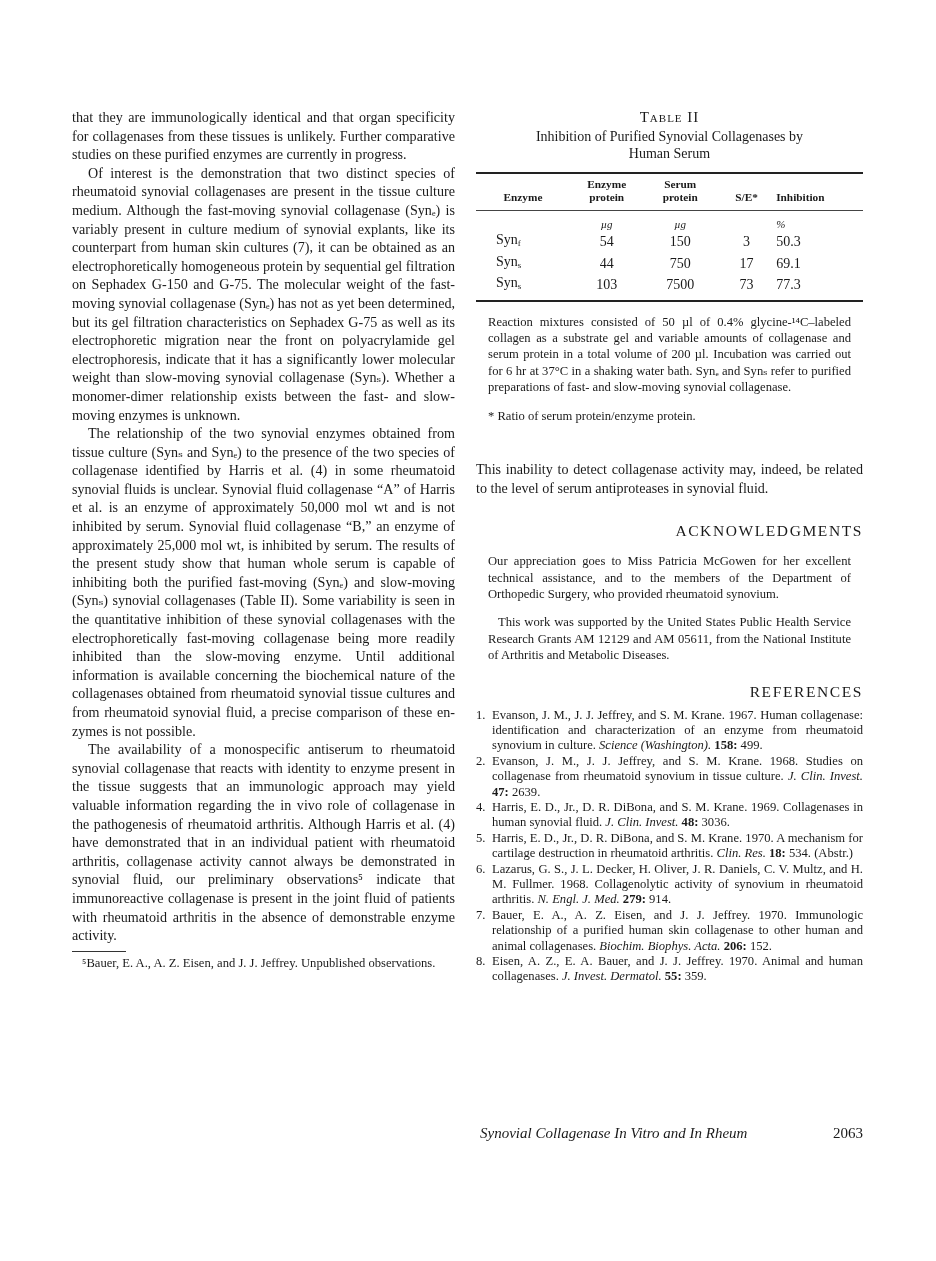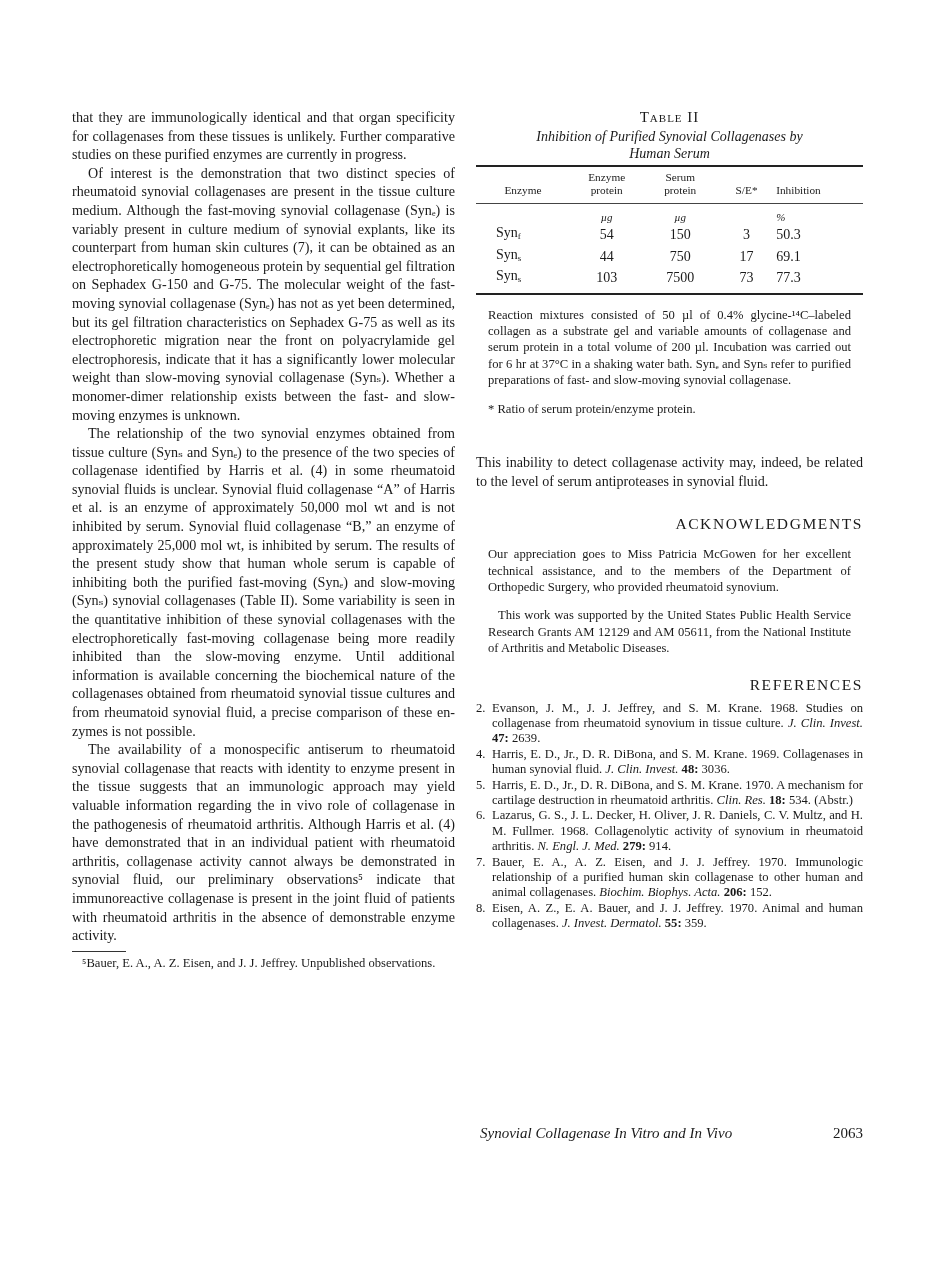--- a/index.html
+++ b/index.html
@@ -22,24 +22,24 @@
     text-align: justify;
   }
   p.small.indent { text-indent: 10px; }
   sub.s { font-size: 9px; vertical-align: -2px; }
 
   .fn-rule { width: 54px; border-top: 1px solid #333; margin: 6px 0 4px 0; }
   .footnote { font-size: 12.6px; line-height: 15.6px; margin: 0; text-indent: 10px; text-align: justify; }
 
   
   .tbl-title { text-align: center; font-size: 15px; letter-spacing: 1px; margin: 0; line-height: 18px; font-variant: small-caps; }
-  .tbl-caption { text-align: center; font-style: italic; font-size: 14px; line-height: 17px; margin: 2px 0 3px 0; }
+  .tbl-caption { text-align: center; font-size: 14px; line-height: 17px; margin: 2px 0 10px 0; }
   table.data { width: 387px; border-collapse: collapse; font-size: 14px; }
   table.data thead th {
-    font-weight: normal; font-size: 11.3px; line-height: 13px;
+    font-weight: bold; font-size: 11.3px; line-height: 13px;
     padding: 4px 0 6px 0; vertical-align: bottom;
   }
   table.data thead tr { border-top: 2px solid #222; border-bottom: 1px solid #444; }
   table.data tbody td { padding: 0; line-height: 17.5px; }
   table.data tbody tr.units td { font-size: 11px; font-style: italic; padding-top: 6px; line-height: 14px; }
   table.data tbody tr:last-child td { padding-bottom: 4px; }
   table.data { border-bottom: 2px solid #222; }
   .c-enz { width: 72px; text-align: left; padding-left: 20px !important; }
   th.c-enz { text-align: center; padding-left: 0 !important; }
   .c-ep { width: 72px; text-align: center; }
@@ -138,25 +138,26 @@
   </div>
 
   <p class="body" style="margin-top:36px;">This inability to detect collagenase activity may, indeed, be related to the level of serum antiproteases in synovial fluid.</p>
 
   <h2 class="section" style="margin-top:24px; margin-bottom:6px;">ACKNOWLEDGMENTS</h2>
   <p class="small">Our appreciation goes to Miss Patricia McGowen for her excellent technical assistance, and to the members of the Department of Orthopedic Surgery, who provided rheuma­toid synovium.</p>
   <p class="small indent">This work was supported by the United States Public Health Service Research Grants AM 12129 and AM 05611, from the National Institute of Arthritis and Metabolic Diseases.</p>
 
   <h2 class="section" style="margin-top:18px; margin-bottom:6px;">REFERENCES</h2>
   <ol class="refs" id="refs">
+      <li><span class="num">1.</span><span>Evanson, J. M., J. J. Jeffrey, and S. M. Krane. 1967. Human collagenase: identification and characterization of an enzyme from rheumatoid synovium in culture. </span><i>Science (Washington).</i> <b>158:</b><span> 499.</span></li>
       <li><span class="num">2.</span><span>Evanson, J. M., J. J. Jeffrey, and S. M. Krane. 1968. Studies on collagenase from rheumatoid synovium in tissue culture. </span><i>J. Clin. Invest.</i> <b> 47:</b><span> 2639.</span></li>
       <li><span class="num">4.</span><span>Harris, E. D., Jr., D. R. DiBona, and S. M. Krane. 1969. Collagenases in human synovial fluid. </span><i>J. Clin. Invest.</i> <b> 48:</b><span> 3036.</span></li>
       <li><span class="num">5.</span><span>Harris, E. D., Jr., D. R. DiBona, and S. M. Krane. 1970. A mechanism for cartilage destruction in rheumatoid arthritis. </span><i>Clin. Res.</i> <b> 18:</b><span> 534. (Abstr.)</span></li>
       <li><span class="num">6.</span><span>Lazarus, G. S., J. L. Decker, H. Oliver, J. R. Daniels, C. V. Multz, and H. M. Fullmer. 1968. Collagenolytic activity of synovium in rheumatoid arthritis. </span><i>N. Engl. J. Med.</i> <b> 279:</b><span> 914.</span></li>
       <li><span class="num">7.</span><span>Bauer, E. A., A. Z. Eisen, and J. J. Jeffrey. 1970. Im­munologic relationship of a purified human skin collage­nase to other human and animal collagenases. </span><i>Biochim. Biophys. Acta.</i> <b> 206:</b><span> 152.</span></li>
       <li><span class="num">8.</span><span>Eisen, A. Z., E. A. Bauer, and J. J. Jeffrey. 1970. Ani­mal and human collagenases. </span><i>J. Invest. Dermatol.</i> <b> 55:</b><span> 359.</span></li>
     </ol>
 </div>
 
 <div class="running-foot">
-  <span class="title">Synovial Collagenase In Vitro and In Vivo</span>
+  <span class="title">Synovial Collagenase In Vitro and In Rheum</span>
   <span>2063</span>
 </div>
 
 </body></html>

